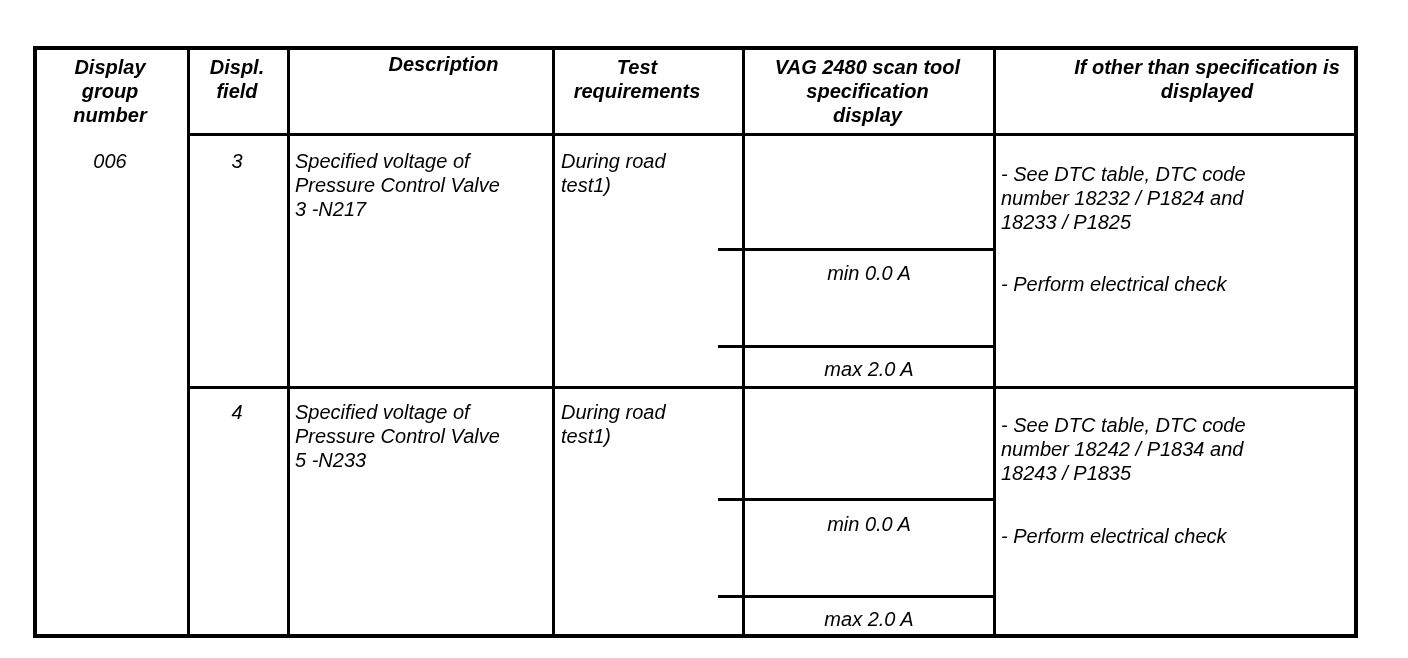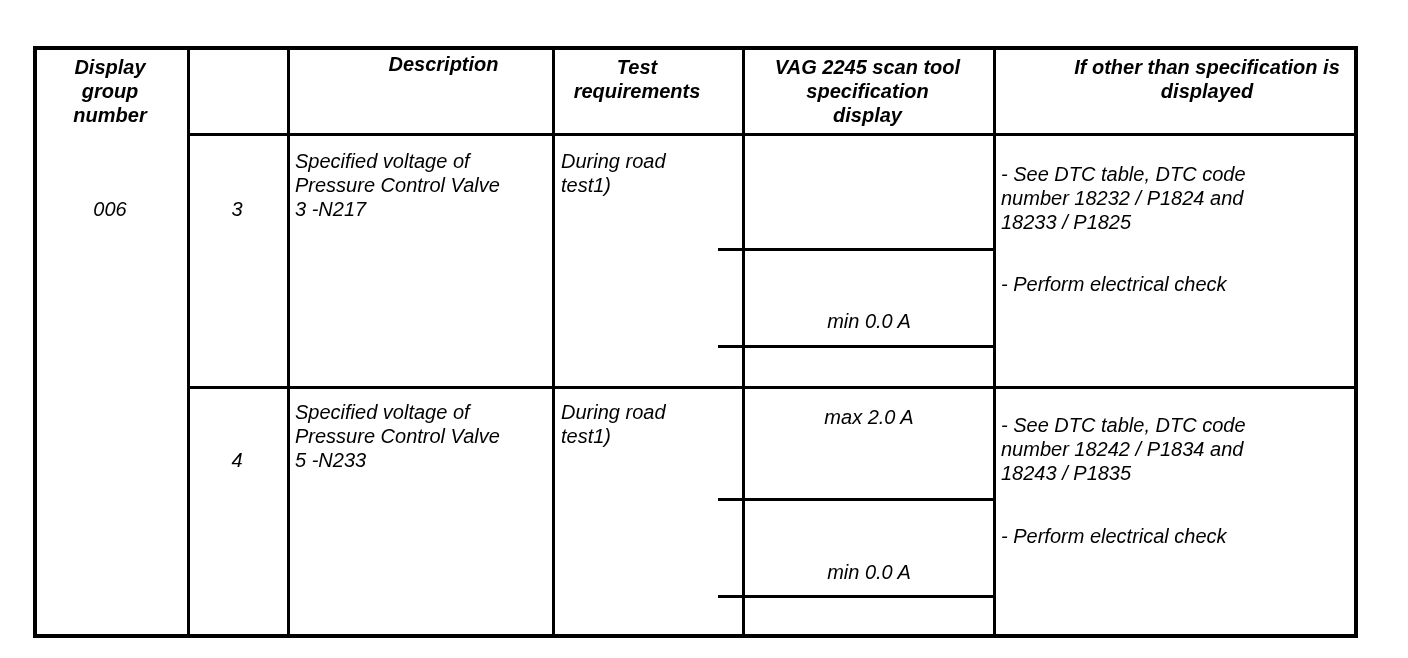--- a/index.html
+++ b/index.html
@@ -16,21 +16,21 @@
   .frame{
     position:absolute;left:33px;top:46px;width:1325px;height:592px;
     border:4px solid #000000;box-sizing:border-box;
   }
   .txt{
     position:absolute;
     font-size:20px;line-height:24px;
     white-space:pre-line;
   }
   .hdr{font-weight:bold;text-align:center;}
-  .ctr{text-align:center;margin-top:48px;}
+  .ctr{text-align:center;}
   
   .v{top:46px;height:592px;width:3px;}
 </style>
 </head>
 <body>
 
 <div class="sheet">
 
   <div class="frame"></div>
 
@@ -44,24 +44,26 @@
   <div class="line" style="left:187px;top:386px;width:1167px;height:3px"></div>
 
   <div class="line" style="left:718px;top:248px;width:275px;height:3px"></div>
   <div class="line" style="left:718px;top:345px;width:275px;height:3px"></div>
   <div class="line" style="left:718px;top:498px;width:275px;height:3px"></div>
   <div class="line" style="left:718px;top:595px;width:275px;height:3px"></div>
 
   <div class="txt hdr" style="left:33px;top:55px;width:154px">Display
 group
 number</div>
+  <div class="txt hdr" style="left:187px;top:55px;width:100px">Displ.
+field</div>
   <div class="txt hdr" style="left:287px;top:52px;width:313px">Description</div>
   <div class="txt hdr" style="left:552px;top:55px;width:170px">Test
 requirements</div>
-  <div class="txt hdr" style="left:742px;top:55px;width:251px">VAG 2245 scan tool
+  <div class="txt hdr" style="left:742px;top:55px;width:251px">VAG 2480 scan tool
 specification
 display</div>
   <div class="txt hdr" style="left:993px;top:55px;width:428px">If other than specification is
 displayed</div>
 
   <div class="txt ctr" style="left:33px;top:149px;width:154px">006</div>
 
   <div>
     <div class="txt ctr" style="left:187px;top:149px;width:100px">3</div>
     <div class="txt" style="left:295px;top:149px;width:255px">Specified voltage of

